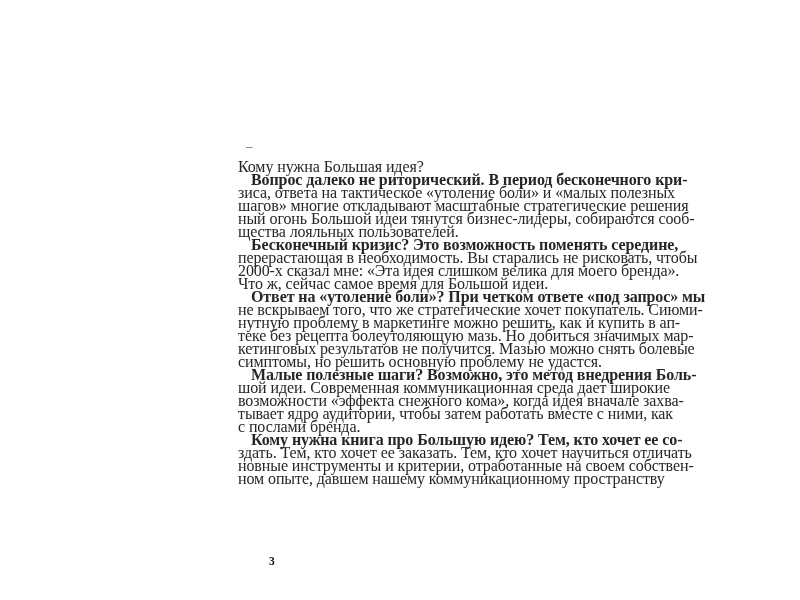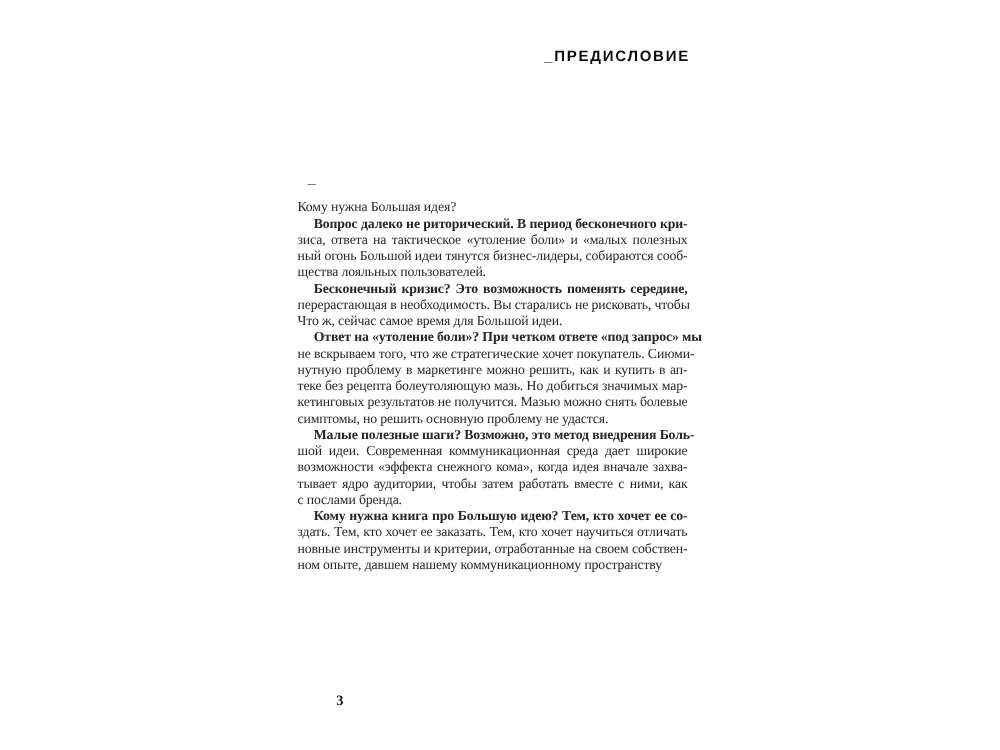--- a/index.html
+++ b/index.html
@@ -35,21 +35,21 @@
     font-weight: 700;
     font-size: 12px;
     line-height: 12px;
     color: #1a1a1a;
   }
   .textblock {
     position: absolute;
     top: 160px;
     left: 238px;
     width: 312px;
-    font-size: 11px;
+    font-size: 16px;
     line-height: 13px;
     letter-spacing: -0.1px;
     color: #262626;
   }
   .para { margin: 0; padding: 0; }
   .line {
     height: 13px;
     text-align: justify;
     text-align-last: justify;
     white-space: nowrap;
@@ -64,39 +64,40 @@
     font-weight: 700;
     font-size: 11.5px;
     color: #111111;
   }
 </style>
 </head>
 <body>
 
 <div class="page">
 
-  <div class="running-head">_ПРЕДИСЛОВИЕ</div>
 
   <div class="section-mark">_</div>
 
   <div class="textblock" id="textblock">
       <div class="para">
         <div class="line end">Кому нужна Большая идея?</div>
       </div>
       <div class="para">
         <div class="line indent">Вопрос далеко не риторический. В период бесконечного кри-</div>
         <div class="line">зиса, ответа на тактическое «утоление боли» и «малых полезных</div>
+        <div class="line">шагов» многие откладывают масштабные стратегические решения</div>
       </div>
       <div class="para">
         <div class="line">ный огонь Большой идеи тянутся бизнес-лидеры, собираются сооб-</div>
         <div class="line end">щества лояльных пользователей.</div>
       </div>
       <div class="para">
         <div class="line indent">Бесконечный кризис? Это возможность поменять середине,</div>
         <div class="line">перерастающая в необходимость. Вы старались не рисковать, чтобы</div>
+        <div class="line">2000-х сказал мне: «Эта идея слишком велика для моего бренда».</div>
         <div class="line end">Что ж, сейчас самое время для Большой идеи.</div>
       </div>
       <div class="para">
         <div class="line indent">Ответ на «утоление боли»? При четком ответе «под запрос» мы</div>
         <div class="line">не вскрываем того, что же стратегические хочет покупатель. Сиюми-</div>
         <div class="line">нутную проблему в маркетинге можно решить, как и купить в ап-</div>
         <div class="line">теке без рецепта болеутоляющую мазь. Но добиться значимых мар-</div>
         <div class="line">кетинговых результатов не получится. Мазью можно снять болевые</div>
         <div class="line end">симптомы, но решить основную проблему не удастся.</div>
       </div>

